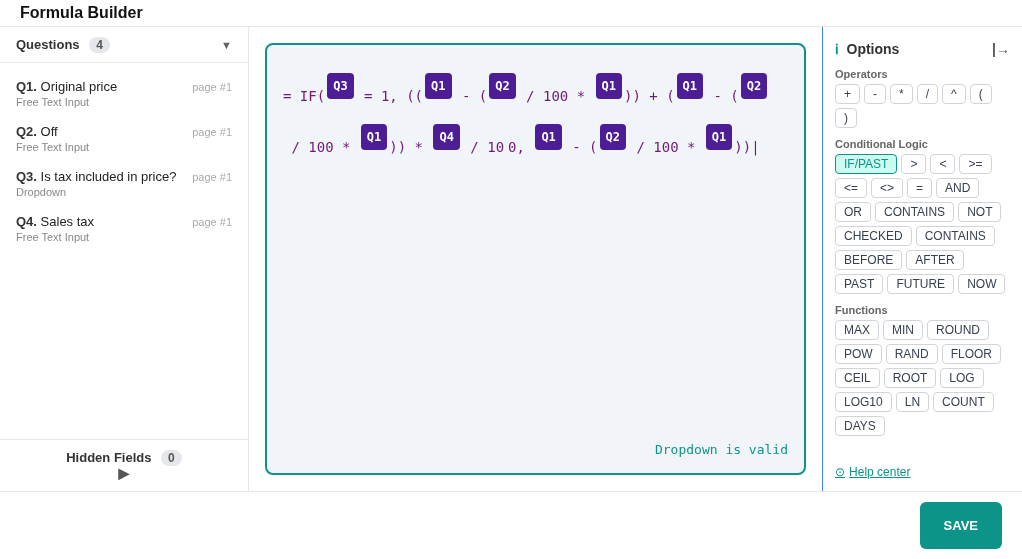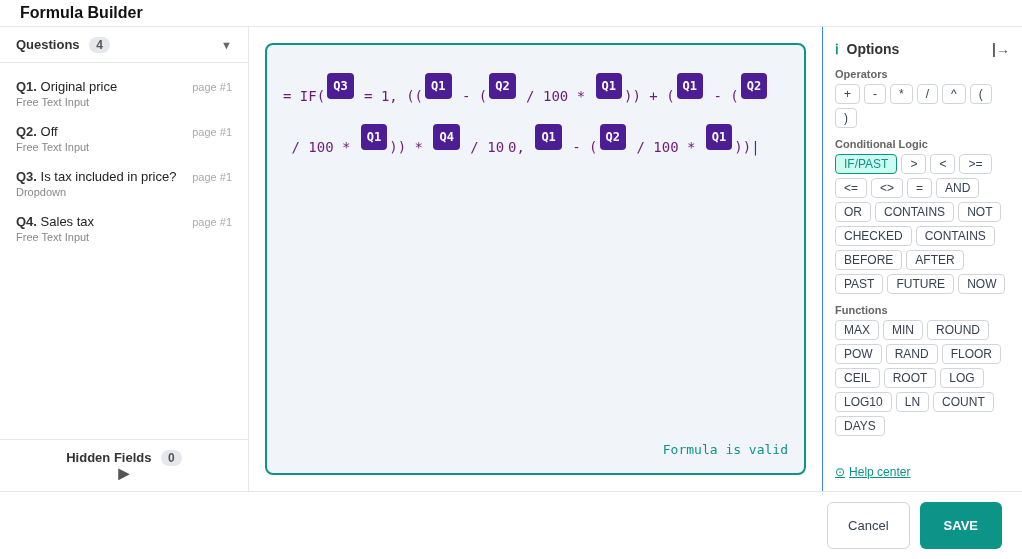--- a/index.html
+++ b/index.html
@@ -370,21 +370,21 @@
           <span class="f-text">&nbsp;/&nbsp;10</span>
           <br style="width:100%;">
           <span class="f-text">0,&nbsp;</span>
           <span class="q-tag">Q1</span>
           <span class="f-text">&nbsp;-&nbsp;(</span>
           <span class="q-tag">Q2</span>
           <span class="f-text">&nbsp;/&nbsp;100&nbsp;*&nbsp;</span>
           <span class="q-tag">Q1</span>
           <span class="f-text">))|</span>
         </div>
-        <div class="formula-valid-msg">Formula is valid</div>
+        <div class="formula-valid-msg">Dropdown is valid</div>
       </div>
     </div>
 
     <div class="options-panel">
       <div class="options-header">
         <span>
           <span class="info-icon">ℹ</span>
           <span style="margin-left:4px;">Options</span>
         </span>
         <span class="collapse-icon">|→</span>
@@ -447,16 +447,15 @@
       </div>
 
       <div class="help-link">
         <span>⊙</span>
         <span>Help center</span>
       </div>
     </div>
   </div>
 
   <div class="footer">
-    <button class="btn-cancel">Cancel</button>
     <button class="btn-save">SAVE</button>
   </div>
 </div>
 
 </body></html>

